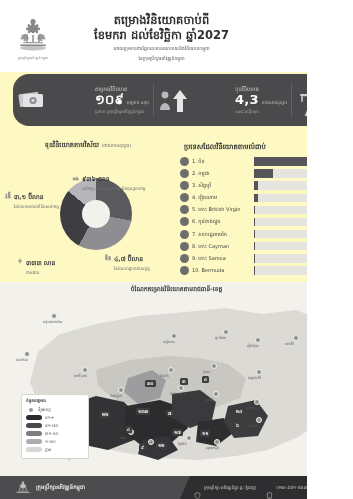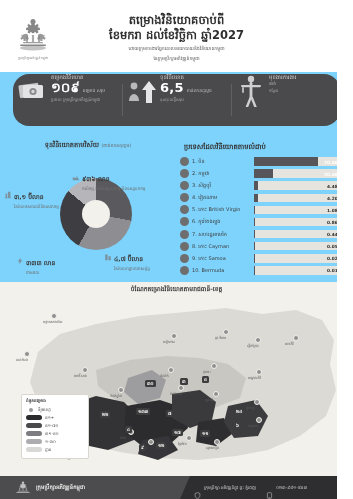--- a/index.html
+++ b/index.html
@@ -4,22 +4,22 @@
 <style>
   * { box-sizing: border-box; margin: 0; padding: 0; }
   html, body {
     width: 353px; height: 499px;
     background: #ffffff;
     font-family: "DejaVu Sans", "Liberation Sans", sans-serif;
     overflow: hidden;
   }
   #page {
     position: relative;
-    width: 337px; height: 499px;
-    background: #7dd3fc;
+    width: 307px; height: 499px;
+    background: #fef9c3;
     overflow: hidden;
   }
 
   
   .header {
     position: relative;
     height: 72px;
     background: #ffffff;
     display: flex;
     align-items: center;
@@ -58,23 +58,24 @@
   .statbar {
     position: absolute; left: 13px; top: 74px;
     width: 327px; height: 52px;
     background: #4a4a4c;
     border-radius: 16px;
     display: flex;
     overflow: hidden;
   }
   .stat {
     flex: 1 1 0;
-    display: flex; align-items: flex-start;
+    display: flex; align-items: center;
     padding: 0 4px;
     position: relative;
+    gap: 44px;
   }
   .stat + .stat::before {
     content: ""; position: absolute; left: 0; top: 10px;
     width: 1px; height: 32px; background: rgba(255,255,255,.13);
   }
   .stat-ico {
     width: 31px; height: 34px; flex: 0 0 31px;
     display: flex; align-items: center; justify-content: center;
   }
   .stat-body { padding-left: 3px; min-width: 0; }
@@ -273,21 +274,21 @@
             <g>
               <circle cx="7" cy="9" r="3.4" fill="#b9b9bc"></circle>
               <path d="M2 24c0-4 2.4-7 5-7s5 3 5 7z" fill="#b9b9bc"></path>
               <path d="M19 26V13h-4l7-9 7 9h-4v13z" fill="#e6e6e8"></path>
             </g>
           </svg>
         </div>
         <div class="stat-body">
           <div class="stat-label">ទុនវិនិយោគ</div>
           <div class="stat-num-row">
-            <span class="stat-num">6,5</span>
+            <span class="stat-num">4,3</span>
             <span class="stat-unit">ពាន់លានដុល្លារ</span>
           </div>
           <div class="stat-foot">ទុនចុះបញ្ជីសរុប</div>
         </div>
       </div>
       <div class="stat stat-neg">
         <div class="stat-ico">
           <svg width="26" height="34" viewBox="0 0 26 34">
             <g fill="#cfcfd2">
               <circle cx="13" cy="5" r="3.2"></circle>

